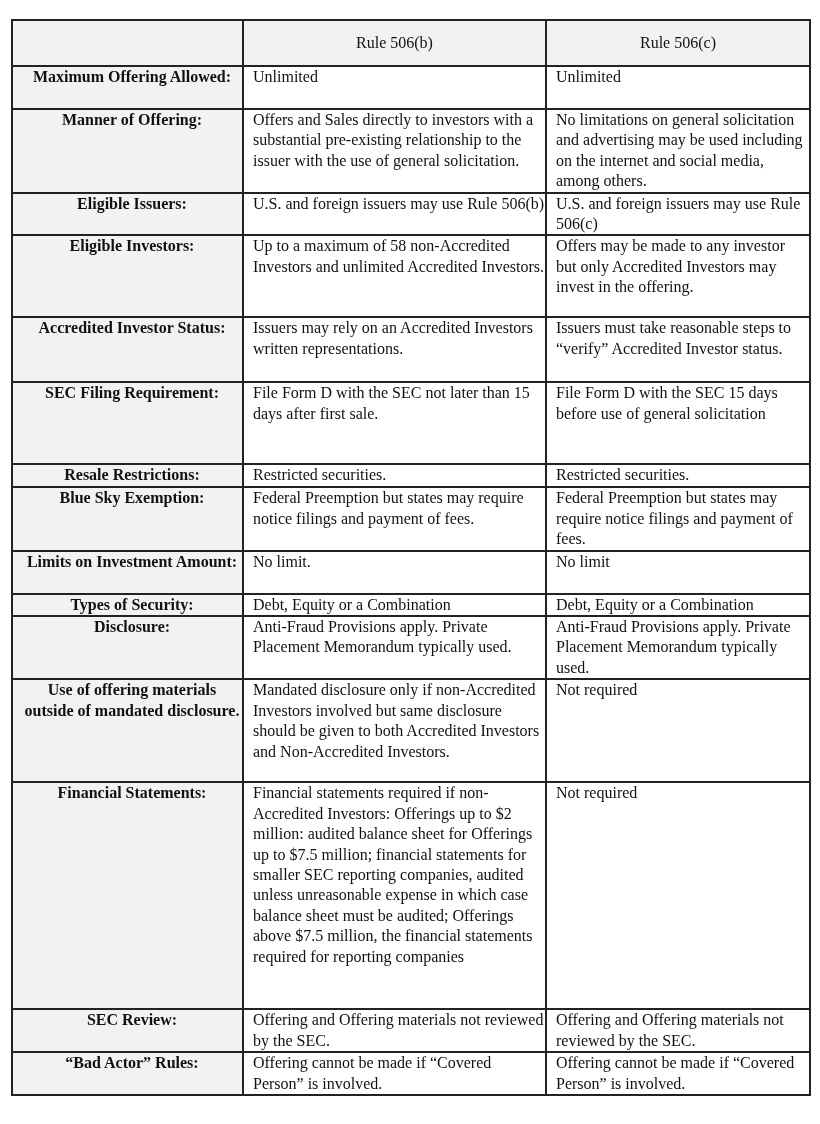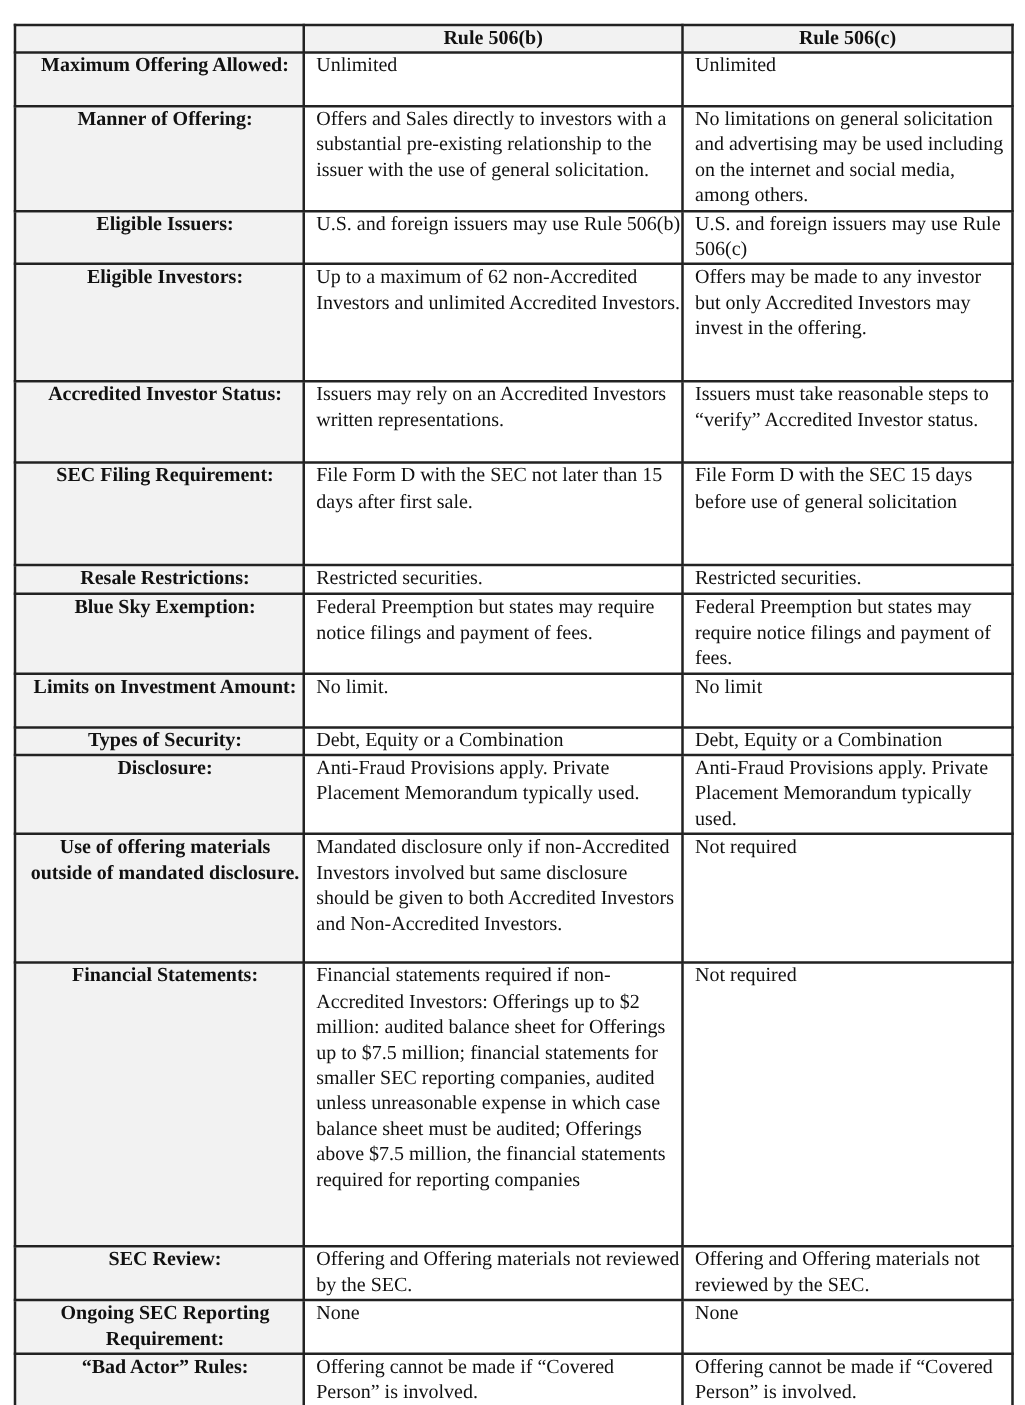--- a/index.html
+++ b/index.html
@@ -10,21 +10,21 @@
       width: 798px; border-collapse: collapse; table-layout: fixed;
       font-size: 16px; line-height: 20.4px;
     }
     table.cmp col.c0 { width: 231px; }
     table.cmp col.c1 { width: 303px; }
     table.cmp col.c2 { width: 264px; }
     table.cmp td, table.cmp th {
       border: 2px solid #222; padding: 0 0 0 9px; vertical-align: top;
       overflow: hidden;
     }
-    table.cmp th { background: #f2f2f2; font-weight: bold; text-align: center; padding: 0; height: 20px; line-height: 20px; }
+    table.cmp th { background: #f2f2f2; font-weight: normal; text-align: center; padding: 12px; height: 20px; line-height: 20px; }
     td.label { background: #f2f2f2; font-weight: bold; text-align: center; padding: 2px 4px 0 4px; margin-top: 48px; }
     td.val { background: #ffffff; padding-top: 2px; }
   </style>
 </head>
 <body>
 
 <table class="cmp">
   <colgroup>
       <col class="c0">
       <col class="c1">
@@ -46,23 +46,23 @@
       <tr style="height: 83px;">
         <td class="label">Manner of Offering:</td>
         <td class="val">Offers and Sales directly to investors with a substantial pre-existing relationship to the issuer with the use of general solicitation.</td>
         <td class="val">No limitations on general solicitation and advertising may be used including on the internet and social media, among others.</td>
       </tr>
       <tr style="height: 42px;">
         <td class="label">Eligible Issuers:</td>
         <td class="val">U.S. and foreign issuers may use Rule 506(b)</td>
         <td class="val">U.S. and foreign issuers may use Rule 506(c)</td>
       </tr>
-      <tr style="height: 94px;">
+      <tr style="height: 82px;">
         <td class="label">Eligible Investors:</td>
-        <td class="val">Up to a maximum of 62 non-Accredited Investors and unlimited Accredited Investors.</td>
+        <td class="val">Up to a maximum of 58 non-Accredited Investors and unlimited Accredited Investors.</td>
         <td class="val">Offers may be made to any investor but only Accredited Investors may invest in the offering.</td>
       </tr>
       <tr style="height: 65px;">
         <td class="label">Accredited Investor Status:</td>
         <td class="val">Issuers may rely on an Accredited Investors written representations.</td>
         <td class="val">Issuers must take reasonable steps to “verify” Accredited Investor status.</td>
       </tr>
       <tr style="height: 82px;">
         <td class="label">SEC Filing Requirement:</td>
         <td class="val">File Form D with the SEC not later than 15 days after first sale.</td>
@@ -101,24 +101,19 @@
       <tr style="height: 227px;">
         <td class="label">Financial Statements:</td>
         <td class="val">Financial statements required if non-Accredited Investors: Offerings up to $2 million: audited balance sheet for Offerings up to $7.5 million; financial statements for smaller SEC reporting companies, audited unless unreasonable expense in which case balance sheet must be audited; Offerings above $7.5 million, the financial statements  required for reporting companies</td>
         <td class="val">Not required</td>
       </tr>
       <tr style="height: 42px; padding-left: 37px;">
         <td class="label">SEC Review:</td>
         <td class="val">Offering and Offering materials not reviewed by the SEC.</td>
         <td class="val">Offering and Offering materials not reviewed by the SEC.</td>
       </tr>
-      <tr style="height: 42px;">
-        <td class="label">Ongoing SEC Reporting Requirement:</td>
-        <td class="val">None</td>
-        <td class="val">None</td>
-      </tr>
       <tr style="height: 41px;">
         <td class="label">“Bad Actor” Rules:</td>
         <td class="val">Offering cannot be made if “Covered Person” is involved.</td>
         <td class="val">Offering cannot be made if “Covered Person” is involved.</td>
       </tr>
     </tbody>
 </table>
 
 </body></html>

